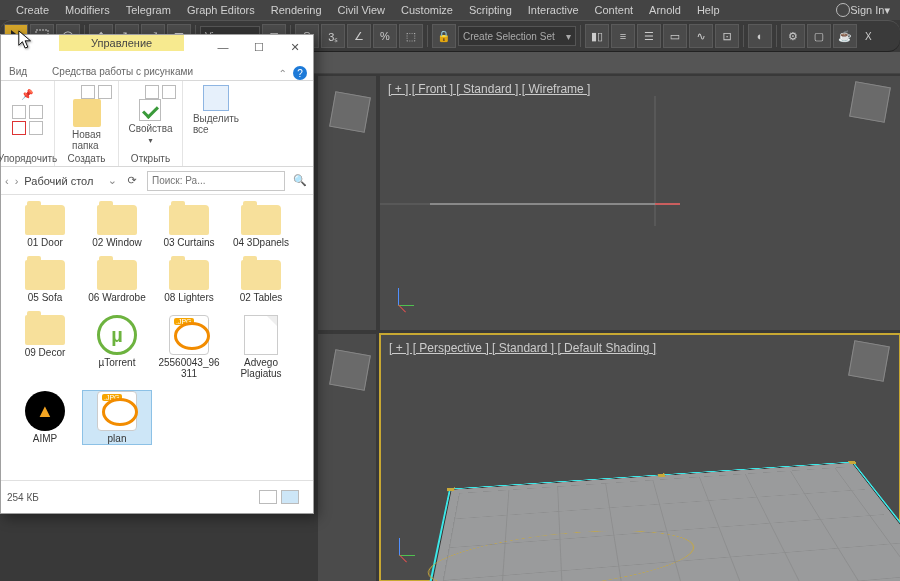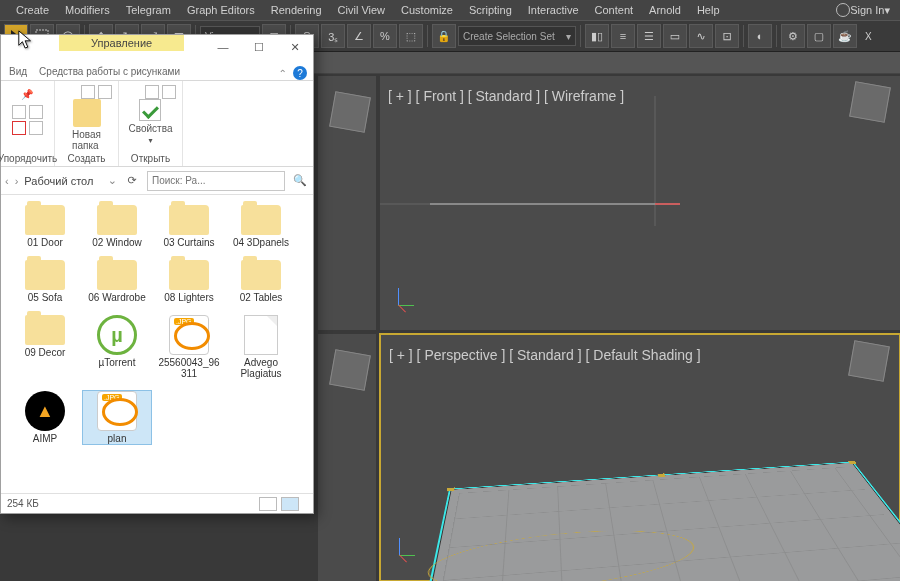--- a/index.html
+++ b/index.html
@@ -5,39 +5,39 @@
 * { margin: 0; padding: 0; box-sizing: border-box; font-family: "Segoe UI", Tahoma, sans-serif; }
 body { width: 900px; height: 581px; background: #393939; overflow: hidden; position: relative; }
 
 
 .menubar { height: 20px; background: #444; display: flex; align-items: center; padding-left: 8px; color: #d0d0d0; font-size: 11px; }
 .menubar .menu-item { padding: 0 8px; cursor: default; }
 .signin { margin-left: auto; display: flex; align-items: center; padding-right: 10px; }
 .signin .user-icon { width: 14px; height: 14px; border: 1px solid #bbb; border-radius: 50%; position: relative; }
 
 
-.toolbar { height: 32px; background: #3a3a3a; border-top: 1px solid #555; border-bottom: 1px solid #222; display: flex; align-items: center; padding: 0 4px; gap: 2px; }
+.toolbar { height: 32px; background: #3a3a3a; border-top: 1px solid #555; border-bottom: 1px solid #222; display: flex; align-items: center; padding: 0 4px; gap: 2px; border-radius: 12px; }
 .toolbar .tbtn { width: 24px; height: 24px; background: #4a4a4a; border: 1px solid #5a5a5a; display: flex; align-items: center; justify-content: center; color: #ccc; font-size: 11px; }
 .toolbar .tbtn.yellow { background: #d4a52a; color: #222; }
 .toolbar .divider { width: 1px; height: 22px; background: #555; margin: 0 2px; }
 .toolbar .viewdd { width: 60px; height: 20px; background: #333; border: 1px solid #555; color: #bbb; font-size: 10px; padding-left: 4px; display: flex; align-items: center; }
 .toolbar .seldd { width: 118px; height: 20px; background: #333; border: 1px solid #555; color: #aaa; font-size: 10px; padding-left: 4px; display: flex; align-items: center; justify-content: space-between; padding-right: 4px; }
 .toolbar svg { width: 16px; height: 16px; }
 
 
 .subbar { height: 22px; background: #555; border-bottom: 1px solid #444; }
 
 
 .viewports { position: absolute; left: 318px; top: 76px; right: 0; bottom: 0; background: #393939; }
 .vp { position: absolute; background: #4a4a4a; }
 .vp-top-left { left: 0; top: 0; width: 58px; height: 254px; background: #4b4b4b; }
 .vp-top-right { left: 62px; top: 0; right: 0; height: 254px; background: #4b4b4b; }
 .vp-bottom-left { left: 0; top: 258px; width: 58px; bottom: 0; background: #4b4b4b; }
 .vp-bottom-right { left: 62px; top: 258px; right: 0; bottom: 0; background: #4b4b4b; border: 1px solid #c8a832; outline: 1px solid #c8a832; }
-.vp-label { position: absolute; left: 8px; top: 12px; color: #ccc; font-size: 14px; }
+.vp-label { position: absolute; left: 8px; top: 6px; color: #ccc; font-size: 12px; text-decoration: underline; }
 .vp-grid { position: absolute; inset: 0; }
 .gizmo { position: absolute; left: 12px; bottom: 14px; width: 28px; height: 28px; }
 .gizmo .ax { position: absolute; }
 .gizmo .ax.z { left: 6px; top: 0; width: 1px; height: 18px; background: #5090ff; }
 .gizmo .ax.y { left: 6px; top: 17px; width: 16px; height: 1px; background: #50c050; }
 .gizmo .ax.x { left: 6px; top: 17px; width: 1px; height: 10px; background: #e05050; transform: rotate(-45deg); transform-origin: top; }
 .viewcube { position: absolute; right: 12px; top: 8px; width: 36px; height: 36px; background: #6a6a6a; border: 1px solid #888; transform: rotate(10deg); }
 
 
 .plane-wrap { position: absolute; left: 40px; right: 0; top: 20px; bottom: 0; perspective: 760px; }
@@ -45,21 +45,21 @@
 .plane::after { content:""; position:absolute; inset:10px; background-image: linear-gradient(#777 1px, transparent 1px), linear-gradient(90deg, #777 1px, transparent 1px); background-size: 55px 55px; opacity: .35; }
 .gizmo-persp { position: absolute; left: -6px; top: 60px; width: 260px; height: 190px; border: 1px solid #c9a93a; border-radius: 50%; transform: rotateX(62deg) rotateZ(-8deg); }
 .handle { position: absolute; width: 8px; height: 8px; background: #c9a93a; }
 
 
 .explorer { position: absolute; left: 0; top: 34px; width: 314px; height: 480px; background: #fff; border: 1px solid #a0a0a0; box-shadow: 4px 4px 12px rgba(0,0,0,.4); }
 .exp-titlebar { height: 24px; display: flex; align-items: center; position: relative; text-decoration: underline; }
 .exp-title-tab { position: absolute; left: 58px; top: 0; background: #f7ea8f; padding: 2px 32px; font-size: 11px; color: #444; }
 .winbtns { position: absolute; right: 0; top: 0; display: flex; }
 .winbtns div { width: 36px; height: 24px; display: flex; align-items: center; justify-content: center; font-size: 11px; color: #555; }
-.exp-tabs { height: 22px; display: flex; align-items: flex-end; font-size: 10px; color: #666; border-bottom: 1px solid #d8d8d8; padding-left: 2px; gap: 0; }
+.exp-tabs { height: 22px; display: flex; align-items: flex-end; font-size: 10px; color: #666; border-bottom: 1px solid #d8d8d8; padding-left: 2px; gap: 13px; }
 .exp-tabs .tab { padding: 3px 6px; }
 .exp-help { margin-left: auto; display: flex; gap: 6px; padding-right: 6px; align-items:center; }
 .help-badge { width: 14px; height: 14px; border-radius: 50%; background: #1d7ad8; color: #fff; display:flex; align-items:center; justify-content:center; font-size:10px;}
 
 .ribbon { height: 86px; display: flex; border-bottom: 1px solid #d8d8d8; }
 .ribgroup { border-right: 1px solid #e4e4e4; padding: 4px 6px 0 6px; display: flex; flex-direction: column; align-items: center; font-size: 10px; color: #555; }
 .ribgroup .icons-row { display: flex; gap: 6px; margin-bottom: 2px; }
 .ribgroup .gtitle { margin-top: auto; padding: 2px 0; text-align: center; }
 .rib-icon { width: 18px; height: 18px; display: flex; align-items: center; justify-content: center; }
 .mini-icons { display: flex; gap: 3px; }
@@ -89,21 +89,21 @@
 .aimp::after { content:"▲"; color:#f5a623; font-size:18px; }
 .ashampoo { background:#fff; border:1px solid #77c; border-radius:4px; width:40px; height:40px; }
 .telegram { background:#2aa1da; }
 .telegram::after { content:"➤"; color:#fff; font-size:18px; }
 .jpg-ico { width: 40px; height: 40px; background: #fff; border: 1px solid #ccc; position: relative; border-radius:4px; }
 .jpg-ico::before { content:".JPG"; position:absolute; top:2px; left:4px; font-size:7px; background:#f7a500; color:#fff; padding:0 2px; border-radius:2px; }
 .jpg-ico::after { content:""; position:absolute; bottom:4px; left:4px; width:30px; height:22px; border:3px solid #f28c00; border-radius:50%; }
 .txt-ico { width: 34px; height: 40px; background: #fff; border: 1px solid #ccc; position: relative; }
 .txt-ico::after { content:""; position:absolute; right:0; top:0; border-top:10px solid #eee; border-left:10px solid transparent; }
 
-.statusbar { position: absolute; left:0; bottom:0; right:0; height: 20px; border-top:1px solid #e0e0e0; font-size:10px; color:#555; display:flex; align-items:center; padding-left:6px; justify-content:space-between; padding-right:14px; background:#fff;}
+.statusbar { position: absolute; left:0; bottom:0; right:0; height: 33px; border-top:1px solid #e0e0e0; font-size:10px; color:#555; display:flex; align-items:center; padding-left:6px; justify-content:space-between; padding-right:14px; background:#fff;}
 .viewtoggle { display:flex; gap:4px; }
 .viewtoggle div { width:18px; height:14px; border:1px solid #bbb; }
 
 .cursor { position:absolute; left:17px; top:30px; width:18px; height:22px; z-index: 999; pointer-events:none; }
 .cursor svg { filter: drop-shadow(1px 1px 1px rgba(0,0,0,.4)); }
 </style>
 </head>
 <body>
 
 <div class="menubar">
@@ -273,20 +273,25 @@
           <div></div>
         </div>
       <div class="big-btn">
         <div class="check-ico"></div>
         <span>Свойства</span>
           <span style="font-size:8px">▾</span>
       </div>
       <div class="gtitle">Открыть</div>
     </div>
     <div class="ribgroup big-stack" style="width:66px; border-right:none">
+       <div class="big-btn">
+        <div class="select-ico"></div>
+        <span style="white-space:pre-line">Выделить
+все</span>
+      </div>
       <div class="gtitle">&nbsp;</div>
     </div>
   </div>
 
   <div class="pathbar">
     <span class="chev">‹</span>
     <span class="chev">›</span>
     <span>Рабочий стол</span>
     <span style="margin-left:auto" class="chev">⌄</span>
     <span class="refresh">⟳</span>

